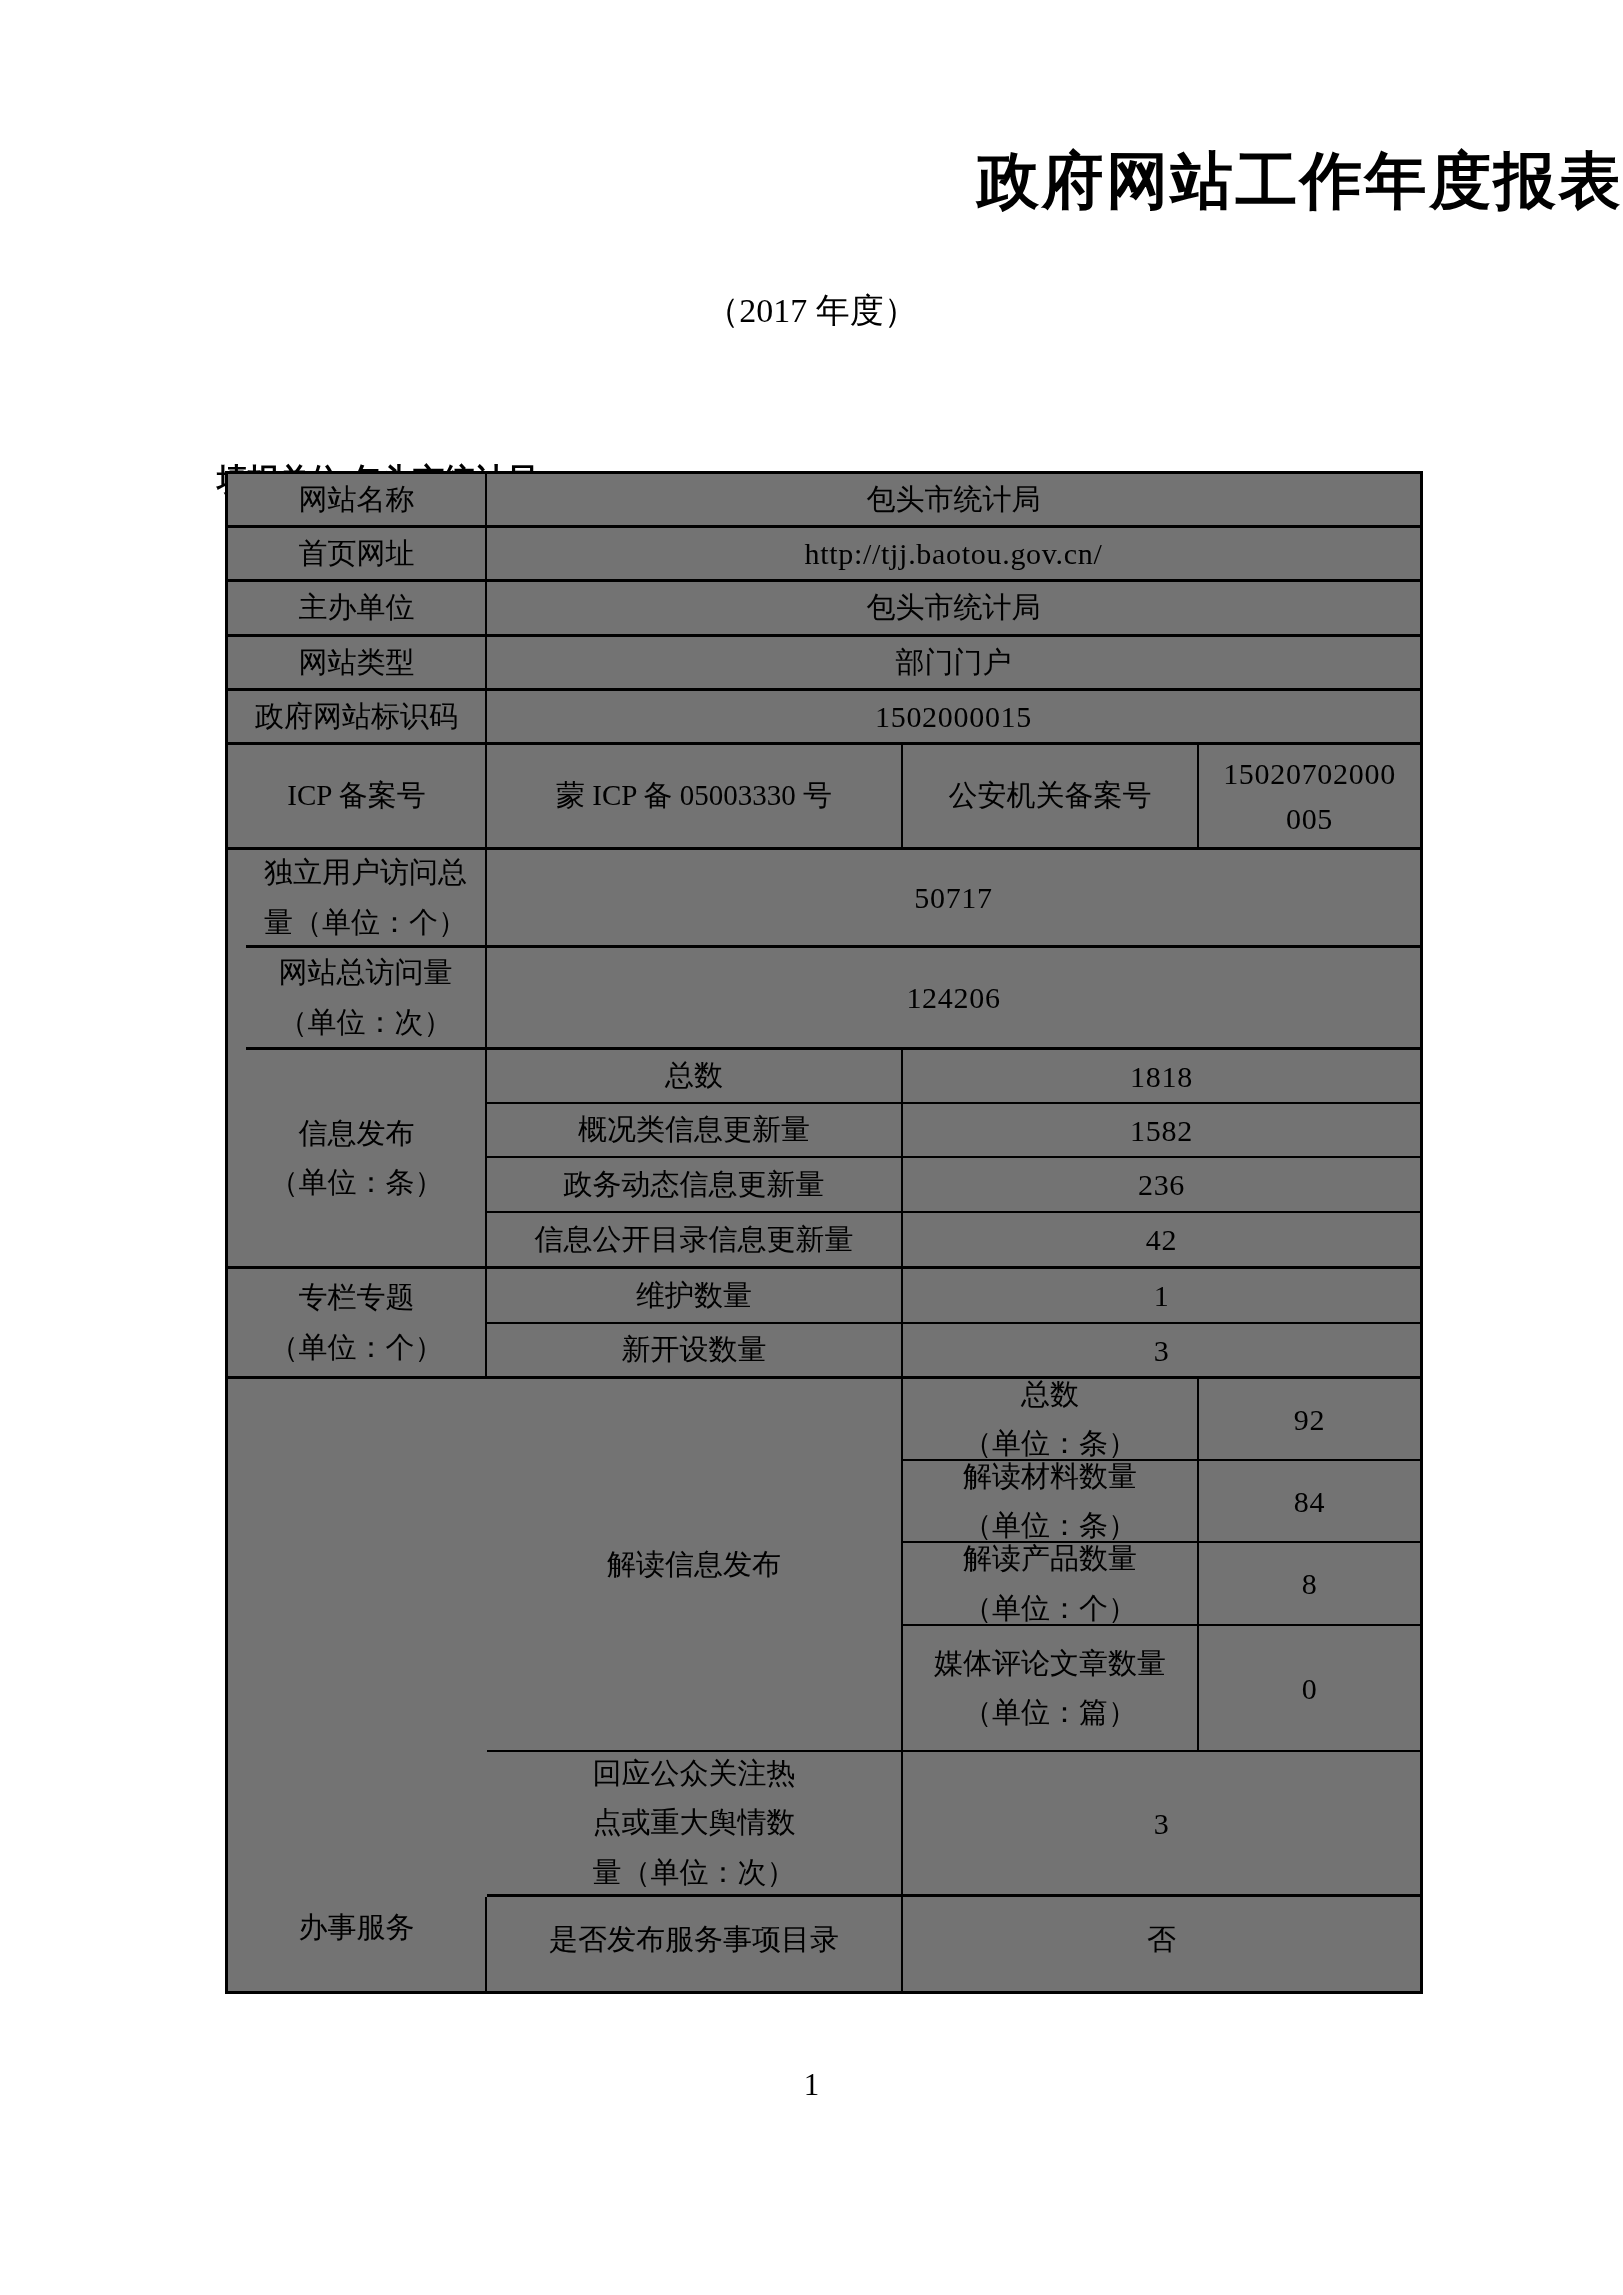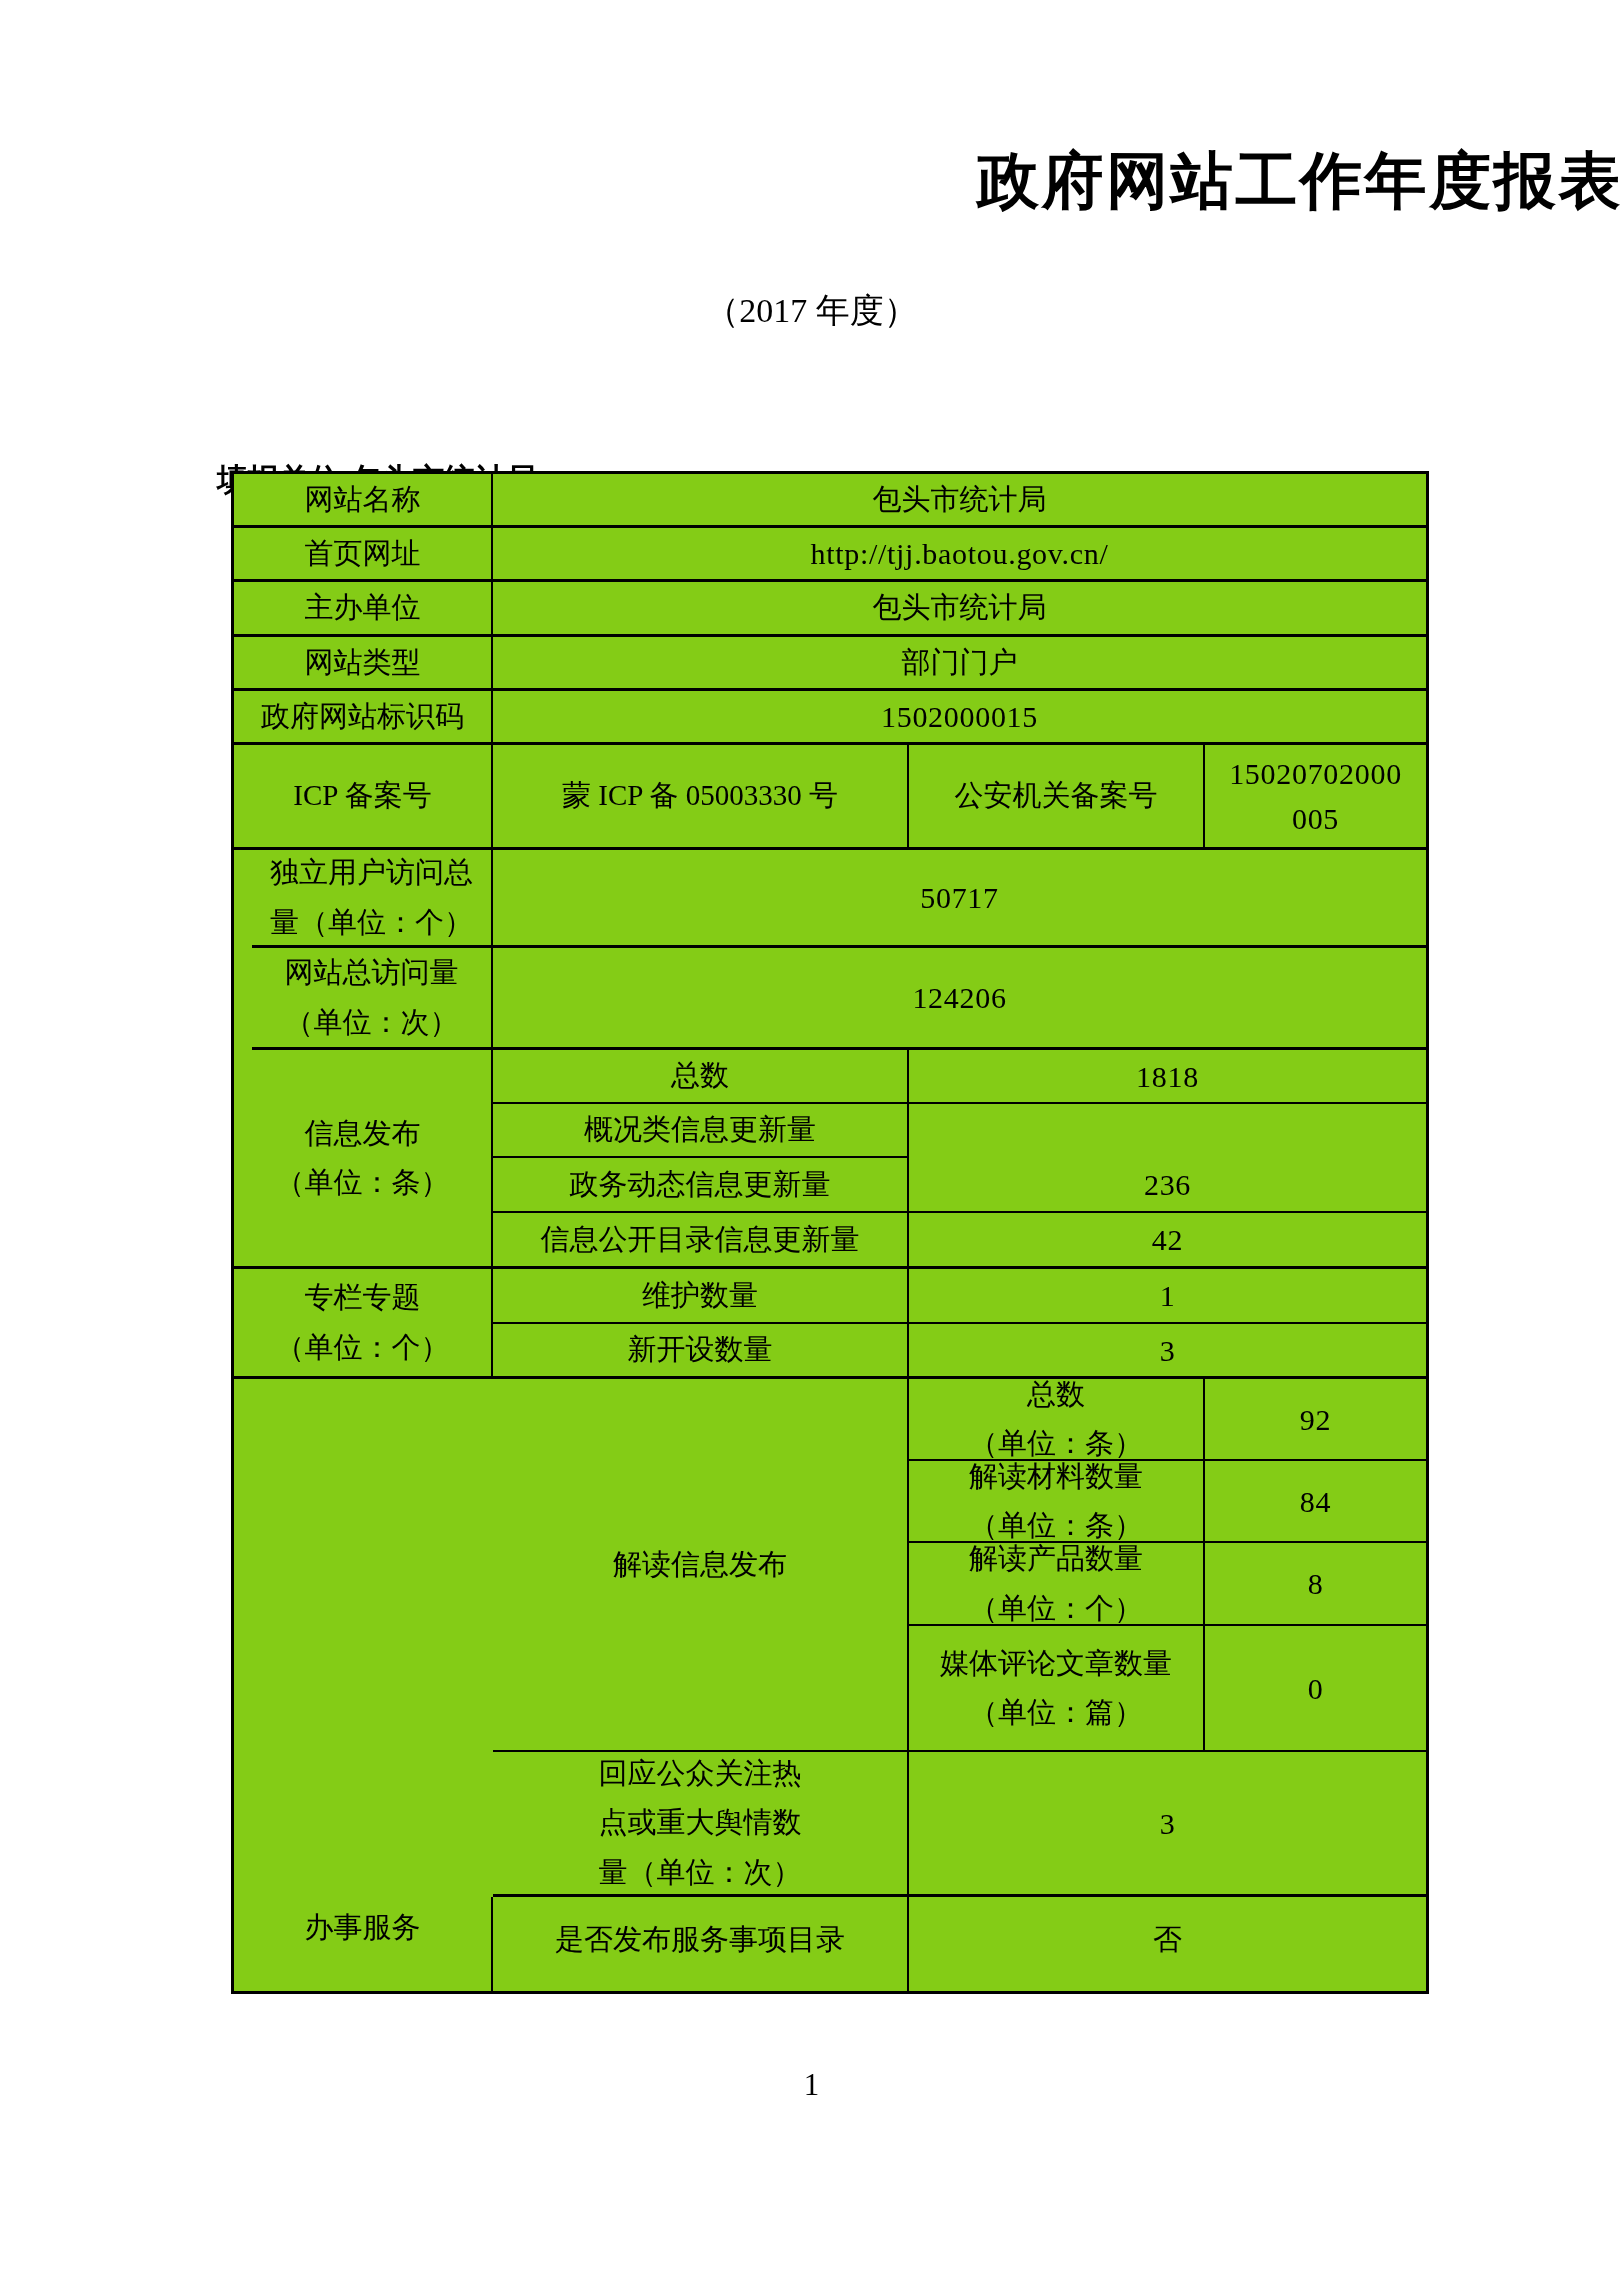--- a/index.html
+++ b/index.html
@@ -41,26 +41,26 @@
     left: 217px;
     font-family: "Liberation Sans", "DejaVu Sans", sans-serif;
     font-weight: 700;
     font-size: 31px;
     line-height: 1.2;
     margin-top: 32px;
   }
   .report-table {
     position: absolute;
     top: 471px;
-    left: 231px;
+    left: 225px;
     display: grid;
     grid-template-columns: 259px 416px 296px 221px;
     grid-template-rows: 54px 54px 55px 54px 54px 105px 98px 102px 54px 54px 55px 56px 55px 55px 82px 82px 83px 126px 145px 94px;
     border: 3.3px solid #000;
-    background: #84cc16;
+    background: #737373;
   }
   .cell {
     box-sizing: border-box;
     display: flex;
     align-items: center;
     justify-content: center;
     text-align: center;
     border-right: 2.6px solid #000;
     border-bottom: 2px solid #000;
     font-size: 29px;
@@ -120,20 +120,21 @@
   <div class="cell thick last num" style="grid-area:7/2/8/5">50717</div>
 
   <div class="cell thick pad-lg" style="grid-area:8/1/9/2">网站总访问量（单位：次）</div>
   <div class="cell thick last num" style="grid-area:8/2/9/5">124206</div>
 
   <div class="cell thick" style="grid-area:9/1/13/2">信息发布
 （单位：条）</div>
   <div class="cell" style="grid-area:9/2/10/3">总数</div>
   <div class="cell last num" style="grid-area:9/3/10/5">1818</div>
   <div class="cell" style="grid-area:10/2/11/3">概况类信息更新量</div>
+  <div class="cell last num" style="grid-area:10/3/11/5">1582</div>
   <div class="cell" style="grid-area:11/2/12/3">政务动态信息更新量</div>
   <div class="cell last num" style="grid-area:11/3/12/5">236</div>
   <div class="cell thick" style="grid-area:12/2/13/3">信息公开目录信息更新量</div>
   <div class="cell thick last num" style="grid-area:12/3/13/5">42</div>
 
   <div class="cell thick" style="grid-area:13/1/15/2">专栏专题
 （单位：个）</div>
   <div class="cell" style="grid-area:13/2/14/3">维护数量</div>
   <div class="cell last num" style="grid-area:13/3/14/5">1</div>
   <div class="cell thick" style="grid-area:14/2/15/3">新开设数量</div>

